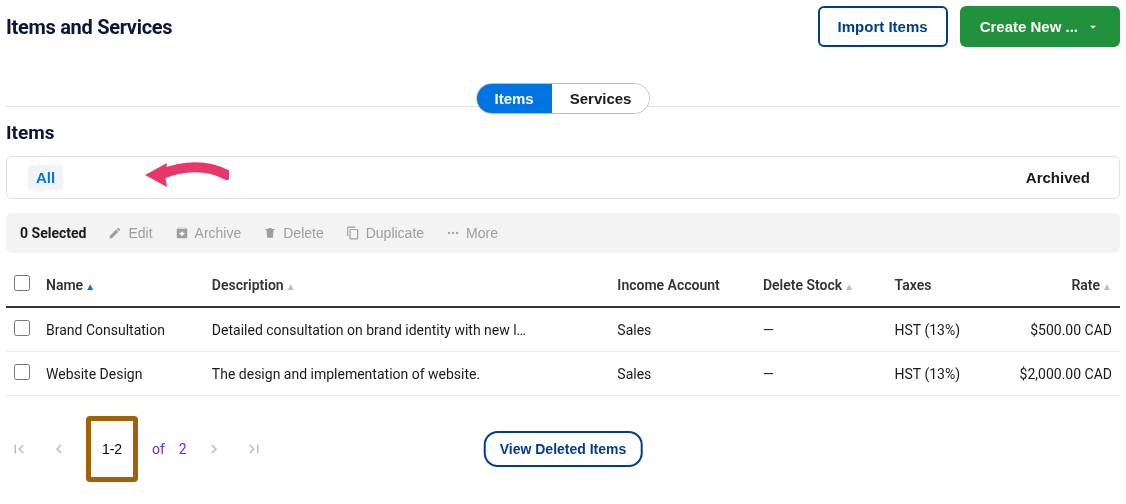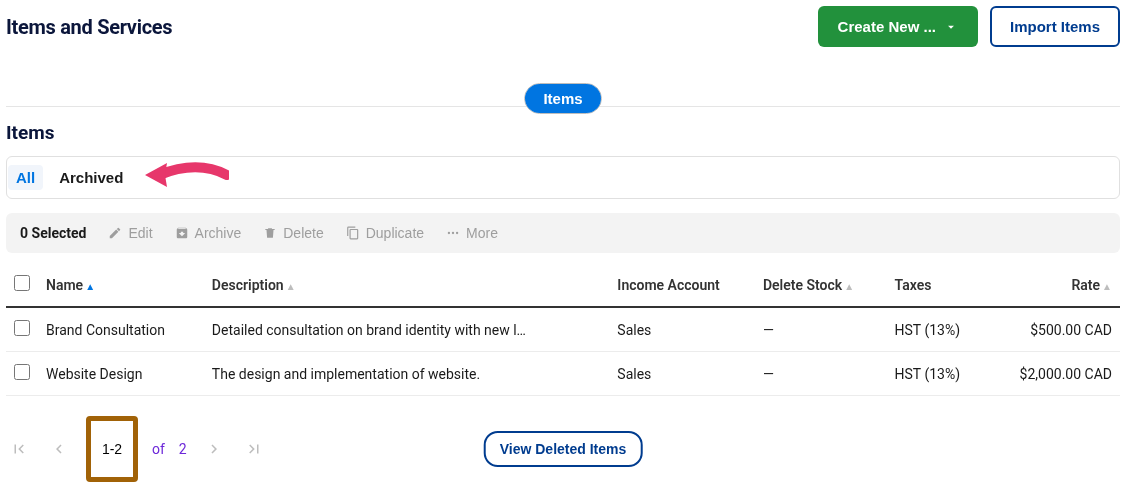--- a/index.html
+++ b/index.html
@@ -13,21 +13,21 @@
   .btn-primary svg { fill: #fff; }
   .segmented-wrap { display: flex; justify-content: center; border-bottom: 1px solid #e5e5e5; padding-bottom: 0; margin-bottom: 12px; }
   .segmented { display: inline-flex; border: 1px solid #bdbdbd; border-radius: 999px; overflow: hidden; background: #fff; transform: translateY(8px); }
   .segmented-item { padding: 6px 18px; font-size: 15px; font-weight: 700; cursor: pointer; border: none; background: #fff; color: #1a1a1a; }
   .segmented-item.active { background: #0075e1; color: #fff; }
   .sub-header { display: flex; justify-content: space-between; align-items: center; margin: 14px 0 12px; }
   .sub-title { font-size: 19px; font-weight: 700; color: #0b163b; }
   .search-wrap { position: relative; }
   .search-wrap svg { position: absolute; left: 12px; top: 50%; transform: translateY(-50%); fill: #8a8a8a; }
   .search-input { width: 360px; padding: 10px 12px 10px 40px; border: 1px solid #6b6b6b; border-radius: 6px; font-size: 15px; }
-  .filter-bar { border: 1px solid #e0e0e0; border-radius: 6px; padding: 8px 1px; display: flex; gap: 8px; align-items: center; position: relative; }
+  .filter-bar { border: 1px solid #e0e0e0; border-radius: 6px; padding: 8px 21px; display: flex; gap: 18px; align-items: center; position: relative; justify-content: space-between; }
   .filter-tab { font-size: 15px; font-weight: 600; padding: 4px 8px; border-radius: 4px; cursor: pointer; color: #1a1a1a; background: transparent; border: none; }
   .filter-tab.active { background: #f1f5fb; color: #0075e1; }
   .arrow-annotation { position: absolute; left: 132px; top: 0%; pointer-events: none; }
   .bulk-bar { background: #f3f3f3; border-radius: 6px; padding: 12px 14px; display: flex; align-items: center; gap: 22px; margin-top: 14px; }
   .bulk-selected { font-size: 14px; font-weight: 700; color: #1a1a1a; }
   .bulk-action { display: inline-flex; align-items: center; gap: 6px; font-size: 14px; color: #9e9e9e; cursor: default; border: none; background: transparent; }
   .bulk-action svg { fill: #9e9e9e; }
   table { width: 100%; border-collapse: collapse; margin-top: 10px; }
   th { text-align: left; font-size: 14px; font-weight: 600; color: #333; padding: 12px 8px; border-bottom: 2px solid #333; white-space: nowrap; }
   th.rate, td.rate { text-align: right; }
@@ -42,33 +42,34 @@
   .pager-input { width: 52px; text-align: center; border: 5px solid #a16207; border-radius: 4px; padding: 20px 2px; font-size: 14px; }
   .pager .of { font-size: 14px; color: #6d28d9; }
   .view-deleted { position: absolute; left: 50%; transform: translateX(-50%); background: #fff; border: 2px solid #003c8f; color: #003c8f; font-weight: 600; font-size: 14px; padding: 8px 14px; border-radius: 14px; cursor: pointer; }
 </style>
 </head>
 <body>
 
 <div class="header">
   <h1 class="page-title">Items and Services</h1>
   <div class="header-actions">
+    <button class="btn btn-outline">Import Items</button>
     <button class="btn btn-primary">
       <span>Create New ...</span>
       <svg width="14" height="14" viewBox="0 0 24 24">
           <path d="M7 10l5 5 5-5z"></path>
         </svg>
     </button>
-    <button class="btn btn-outline">Import Items</button>
   </div>
 </div>
 
 <div class="segmented-wrap">
   <div class="segmented">
     <button class="segmented-item active">Items</button>
+    <button class="segmented-item">Services</button>
   </div>
 </div>
 
 <div class="sub-header">
   <div class="sub-title">Items</div>
 </div>
 
 <div class="filter-bar">
   <button class="filter-tab active">All</button>
   <button class="filter-tab">Archived</button>

